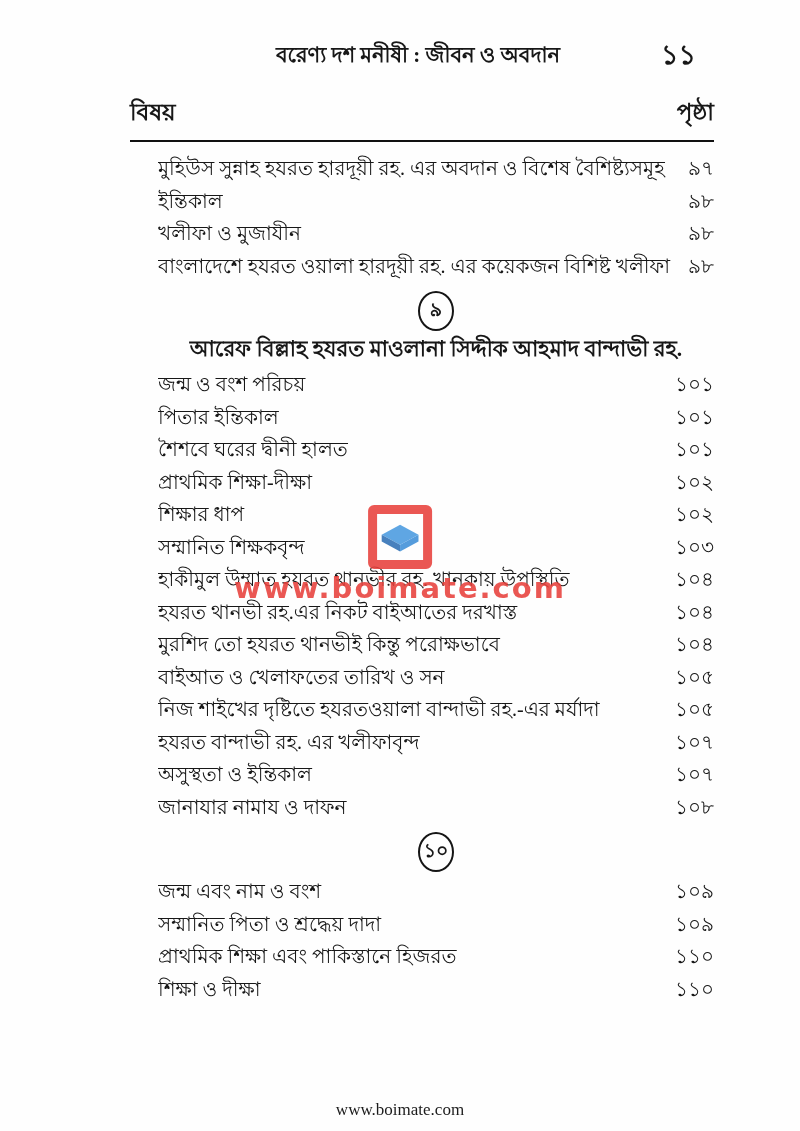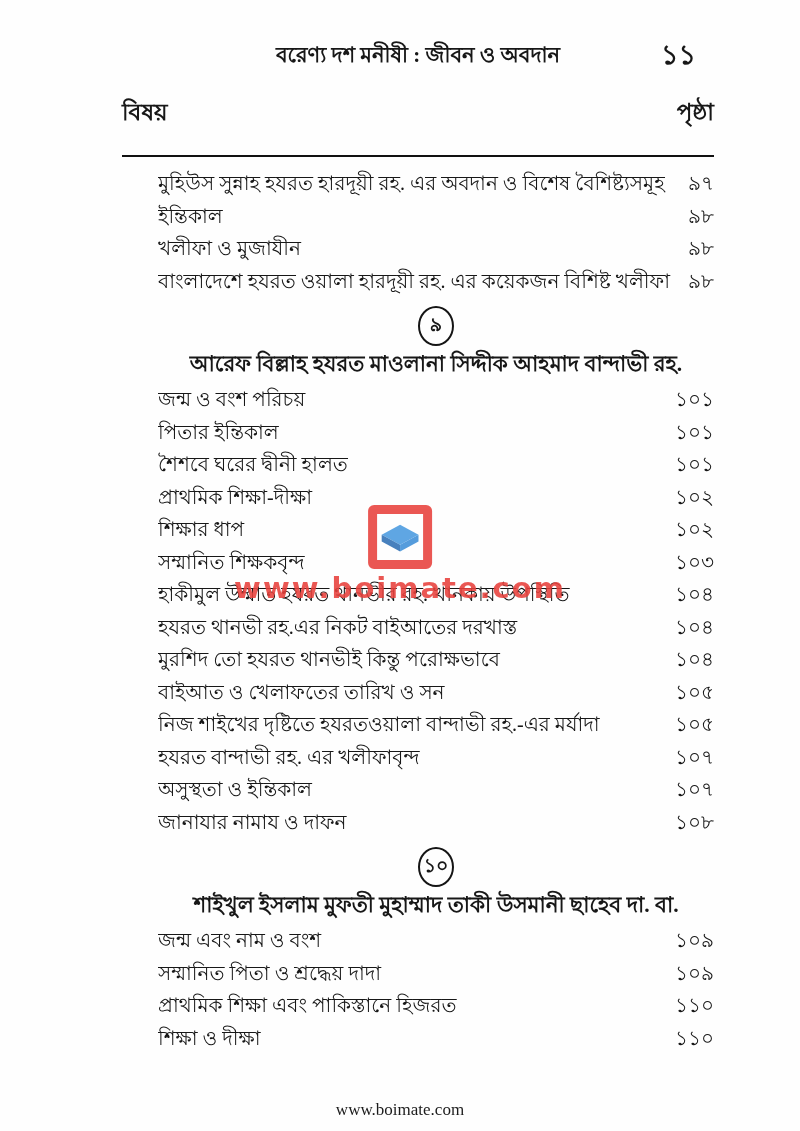--- a/index.html
+++ b/index.html
@@ -27,23 +27,23 @@
     position:relative;text-align:center;
     font-weight:bold;font-size:21px;line-height:26px;
   }
   .running-head .pagenum{
     position:absolute;right:18px;top:0;
     font-weight:bold;font-size:27px;
   }
   
   .col-head{
     display:flex;justify-content:space-between;align-items:flex-end;
-    margin-top:26px;padding-bottom:22px;
+    margin-top:26px;padding-bottom:7px;
     border-bottom:2.5px solid #111;
-    font-weight:bold;font-size:23px;
+    font-weight:bold;font-size:23px;margin-left:8px;
   }
   
   .toc{padding-top:10px;margin-left:36px;}
   .toc-row{
     display:flex;justify-content:space-between;align-items:baseline;
     line-height:32.5px;font-size:20px;
   }
   .toc-label{
     flex:1;white-space:nowrap;overflow:hidden;
   }
@@ -184,21 +184,20 @@
         </div>
         <div class="toc-row">
           <span class="toc-label">অসুস্থতা ও ইন্তিকাল</span>
           <span class="toc-page">১০৭</span>
         </div>
         <div class="toc-row">
           <span class="toc-label">জানাযার নামায ও দাফন</span>
           <span class="toc-page">১০৮</span>
         </div>
         <div class="section-badge">১০</div>
-        <div class="section-title">শাইখুল ইসলাম মুফতী মুহাম্মাদ তাকী উসমানী ছাহেব দা. বা.</div>
         <div class="toc-row">
           <span class="toc-label">জন্ম এবং নাম ও বংশ</span>
           <span class="toc-page">১০৯</span>
         </div>
         <div class="toc-row">
           <span class="toc-label">সম্মানিত পিতা ও শ্রদ্ধেয় দাদা</span>
           <span class="toc-page">১০৯</span>
         </div>
         <div class="toc-row">
           <span class="toc-label">প্রাথমিক শিক্ষা এবং পাকিস্তানে হিজরত</span>

